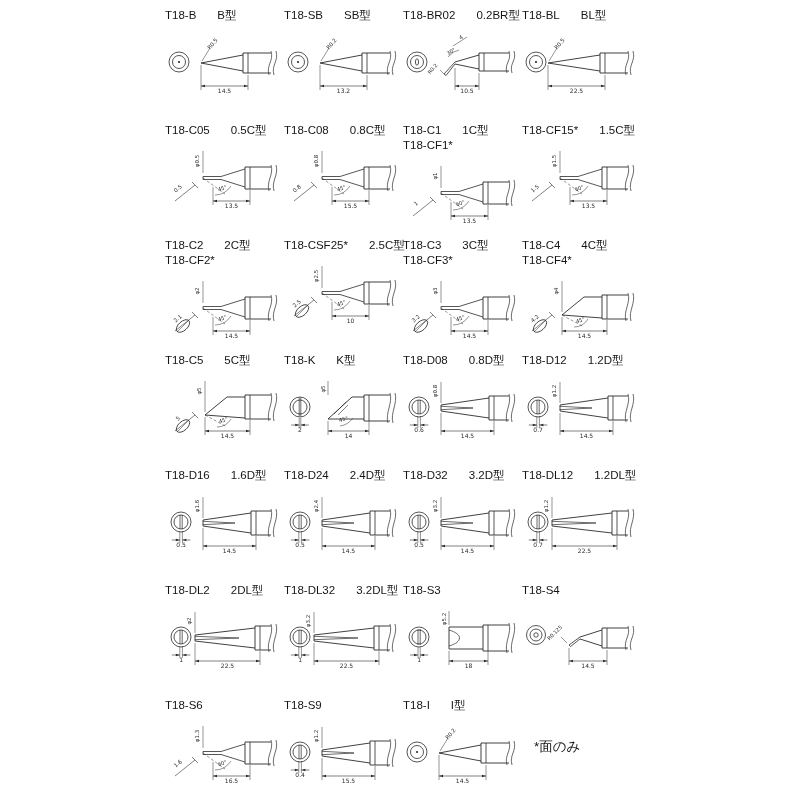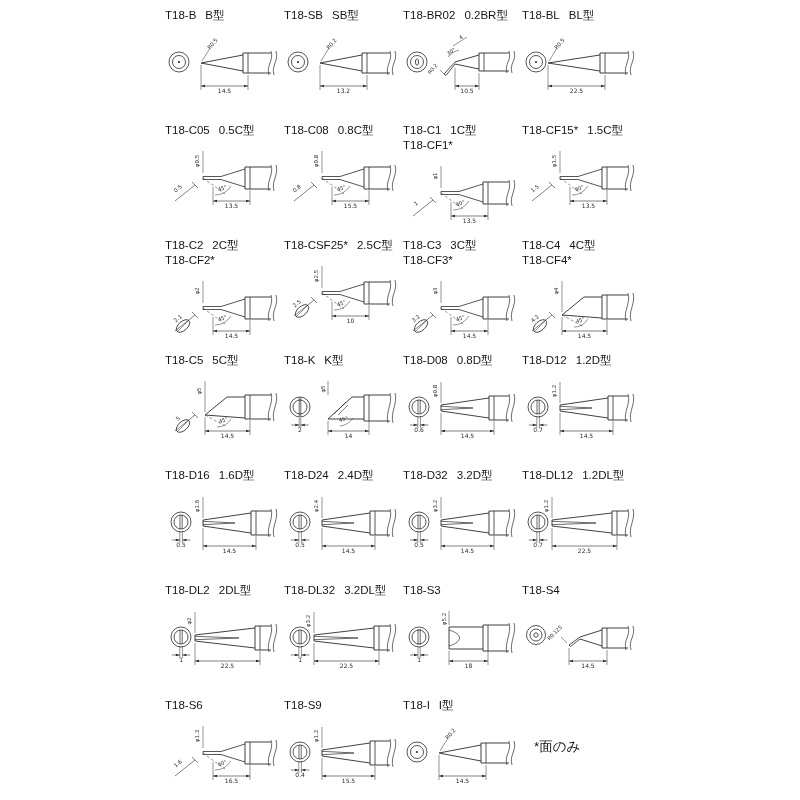--- a/index.html
+++ b/index.html
@@ -7,21 +7,21 @@
     width:800px;height:800px;background:#ffffff;position:relative;
     font-family:"Liberation Sans","DejaVu Sans",sans-serif;color:#111;
     overflow:hidden;
   }
   #grid{
     position:absolute;left:165px;top:2px;
     display:grid;grid-template-columns:repeat(4,119px);grid-auto-rows:115px;
   }
   .cell{position:relative;padding-top:6px;}
   .lbl{font-size:11.5px;line-height:1.3;white-space:nowrap;color:#151515;}
-  .typ{margin-left:9px;}
+  .typ{margin-left:21px;}
   svg.draw{display:block;margin-top:1px;}
   .note{font-size:13.5px;padding-top:46px;padding-left:12px;color:#151515;}
 </style>
 </head>
 <body>
 
 <div id="grid">
     <div class="cell">
       <div class="lbl"><span>T18-B</span><span class="typ">B型</span></div>
       <svg class="draw" width="119" height="78" viewBox="0 0 119 78" font-family="&quot;DejaVu Sans&quot;,sans-serif">

